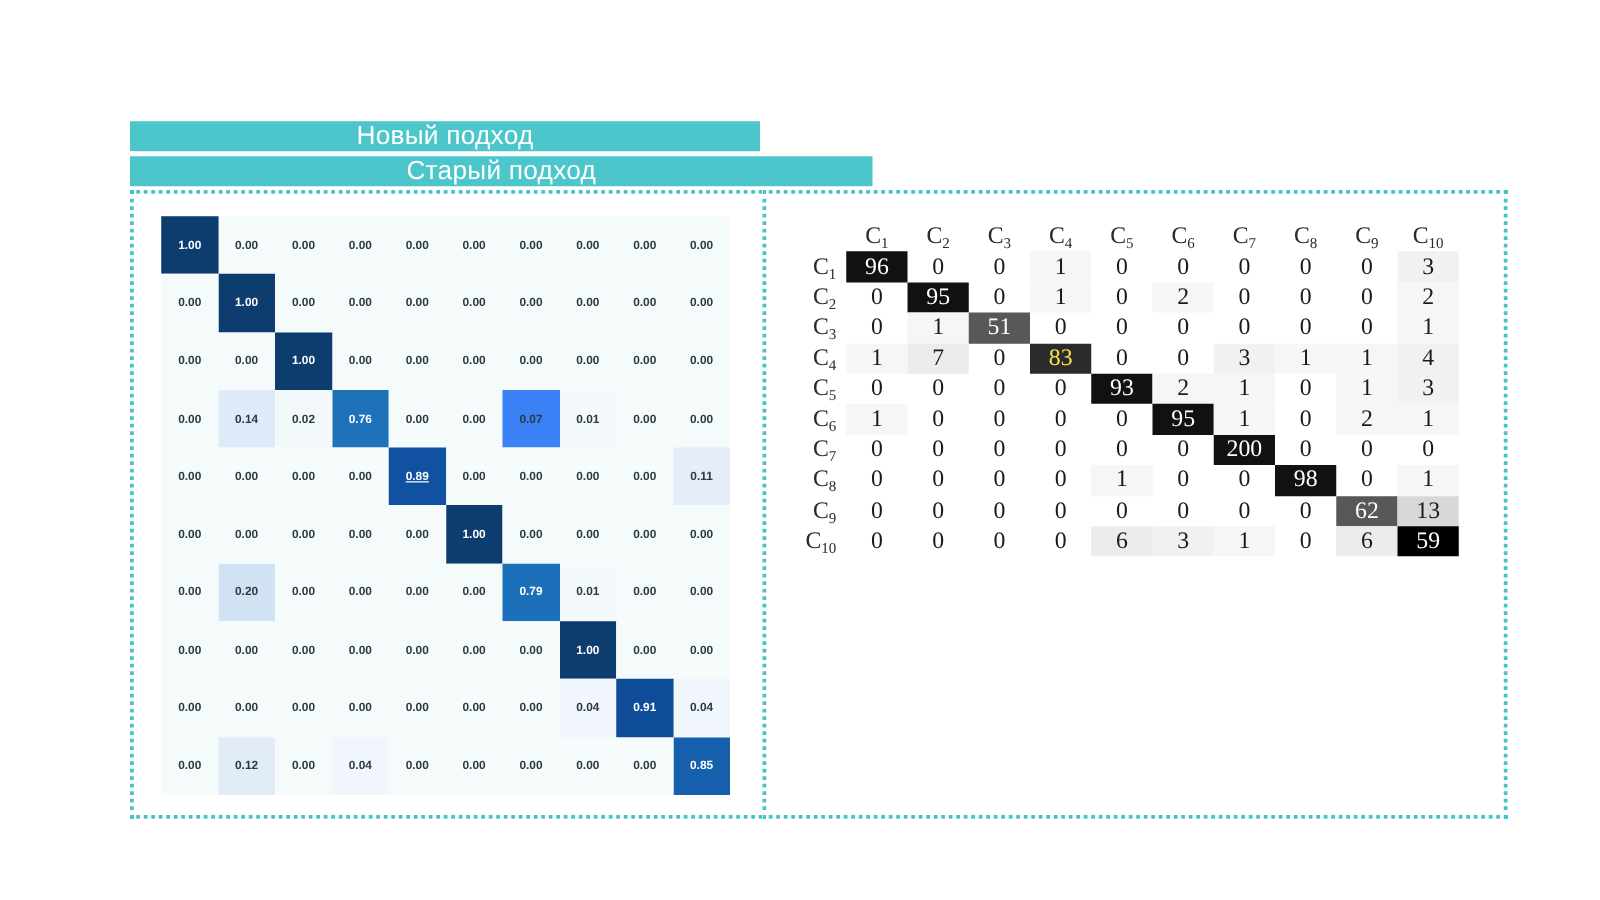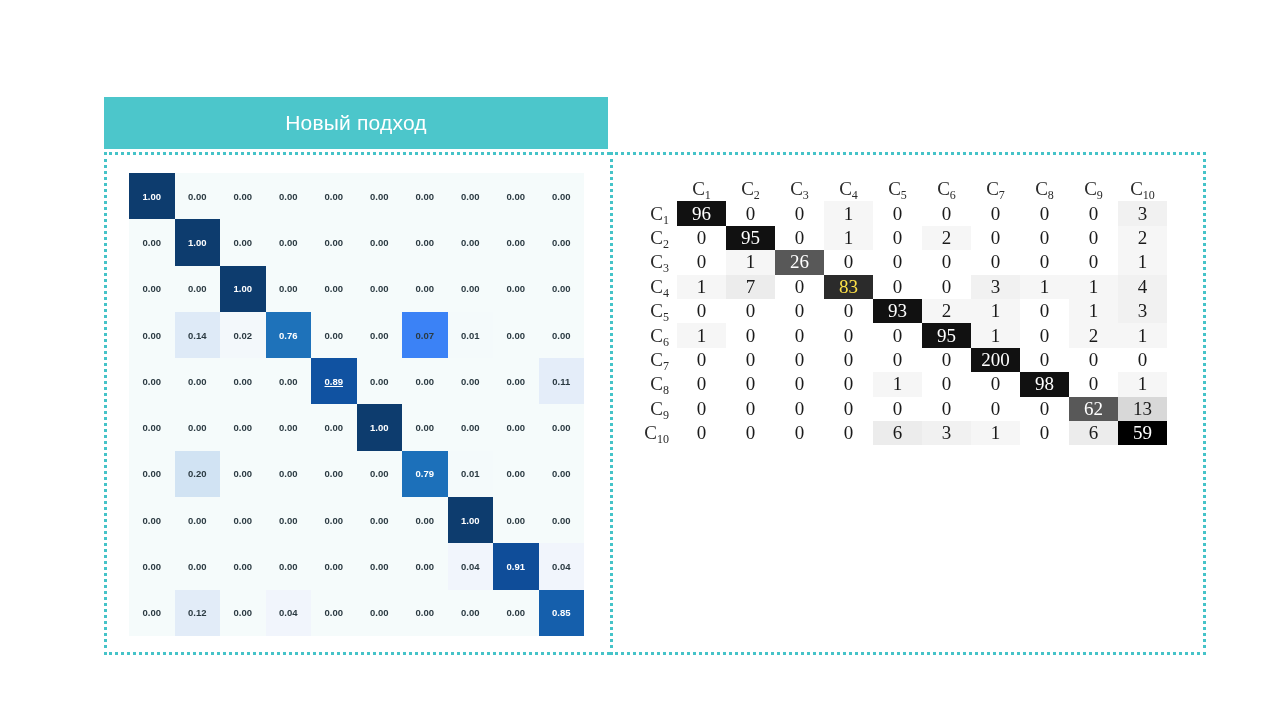--- a/index.html
+++ b/index.html
@@ -9,20 +9,21 @@
     font-family: "Liberation Sans", sans-serif;
     overflow: hidden;
   }
   #slide { position: relative; width: 1280px; height: 720px; background:#fff; }
 
   
   .header-row {
     position: absolute; left: 104px; top: 97px;
     width: 1102px; height: 52px;
     display: flex;
+    flex-direction: column;
   }
   .panel-header {
     height: 52px;
     background: #4cc6cb;
     color: #ffffff;
     display: flex; align-items: center; justify-content: center;
     font-size: 21px;
     font-weight: 400;
     letter-spacing: .2px;
   }
@@ -83,20 +84,23 @@
 </head>
 <body>
 
 <div id="slide">
 
   <div class="header-row">
     <div class="panel-header left">
       <span>Новый подход</span>
     </div>
     <div class="header-gap"></div>
+    <div class="panel-header right">
+      <span>Старый подход</span>
+    </div>
   </div>
 
   <div class="body-row">
 
     <div class="panel-body left">
       <div class="heatmap-wrap">
         <table class="heatmap">
           <tbody id="heatmap-body">
               <tr>
                 <td style="background: rgb(13, 60, 110); color: rgb(255, 255, 255);">1.00</td>
@@ -265,21 +269,21 @@
                 <td style="background: rgb(246, 246, 246); color: rgb(26, 26, 26);">2</td>
                 <td style="background: transparent; color: rgb(26, 26, 26);">0</td>
                 <td style="background: transparent; color: rgb(26, 26, 26);">0</td>
                 <td style="background: transparent; color: rgb(26, 26, 26);">0</td>
                 <td style="background: rgb(246, 246, 246); color: rgb(26, 26, 26);">2</td>
               </tr>
               <tr>
                 <th class="rowhead">C<sub>3</sub></th>
                 <td style="background: transparent; color: rgb(26, 26, 26);">0</td>
                 <td style="background: rgb(246, 246, 246); color: rgb(26, 26, 26);">1</td>
-                <td style="background: rgb(88, 88, 88); color: rgb(255, 255, 255);">26</td>
+                <td style="background: rgb(88, 88, 88); color: rgb(255, 255, 255);">51</td>
                 <td style="background: transparent; color: rgb(26, 26, 26);">0</td>
                 <td style="background: transparent; color: rgb(26, 26, 26);">0</td>
                 <td style="background: transparent; color: rgb(26, 26, 26);">0</td>
                 <td style="background: transparent; color: rgb(26, 26, 26);">0</td>
                 <td style="background: transparent; color: rgb(26, 26, 26);">0</td>
                 <td style="background: transparent; color: rgb(26, 26, 26);">0</td>
                 <td style="background: rgb(246, 246, 246); color: rgb(26, 26, 26);">1</td>
               </tr>
               <tr>
                 <th class="rowhead">C<sub>4</sub></th>

